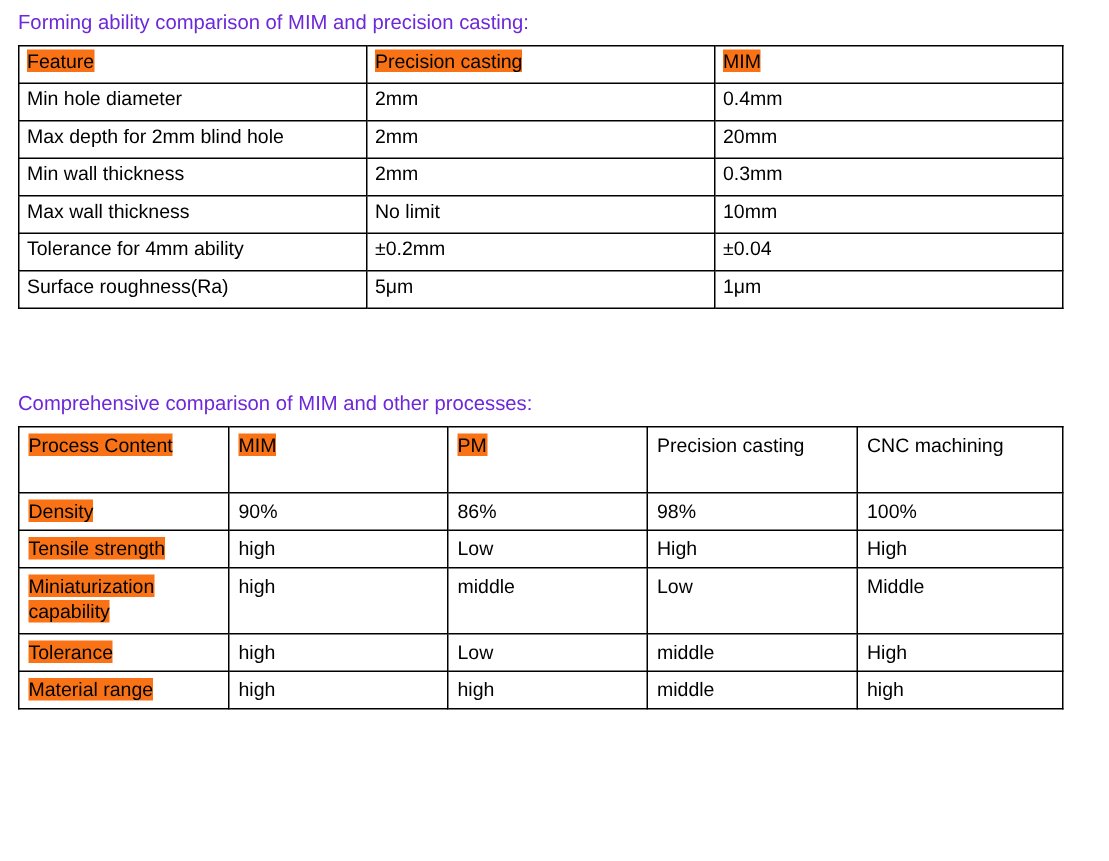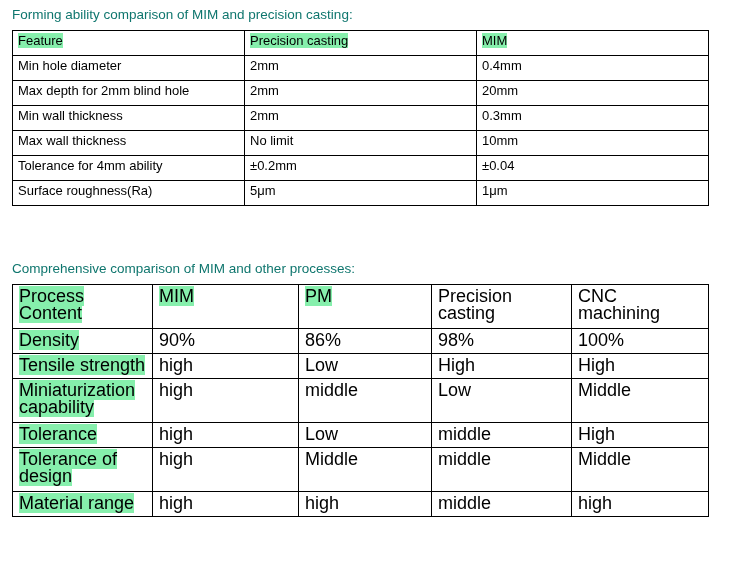--- a/index.html
+++ b/index.html
@@ -13,21 +13,21 @@
     font-family: "Liberation Sans", sans-serif;
     color: #1a1a66;
     position: relative;
     overflow: hidden;
   }
   .page {
     padding: 4px 10px 0 10px;
     box-sizing: border-box;
   }
   .section-title {
-    color: #0f766e;
+    color: #6d28d9;
     font-size: 13.5px;
     line-height: 18px;
     margin: 2px 0 6px 2px;
     white-space: nowrap;
   }
   table {
     border-collapse: collapse;
     table-layout: fixed;
     width: 696px;
     margin-left: 2px;
@@ -40,34 +40,34 @@
     vertical-align: top;
     height: 19px;
     line-height: 16px;
   }
   table.t1 col.c1 { width: 232px; }
   table.t1 col.c2 { width: 232px; }
   table.t1 col.c3 { width: 232px; }
 
   table.t2 td {
     border: 1px solid #000000;
-    font-size: 18px;
+    font-size: 13px;
     color: #000000;
     padding: 3px 5px 4px 6px;
     vertical-align: top;
     line-height: 17px;
   }
   table.t2 col.d1 { width: 140px; }
   table.t2 col.d2 { width: 146px; }
   table.t2 col.d3 { width: 133px; }
   table.t2 col.d4 { width: 140px; }
   table.t2 col.d5 { width: 137px; }
 
   .hl {
-    background: #86efac;
+    background: #f97316;
     color: #000000;
   }
   .hdr-cell {
     height: 26px;
   }
   .tall-row td {
     height: 36px;
   }
   .gap {
     height: 52px;
@@ -166,27 +166,20 @@
         <td>Low</td>
         <td>Middle</td>
       </tr>
       <tr>
         <td><span class="hl">Tolerance</span></td>
         <td>high</td>
         <td>Low</td>
         <td>middle</td>
         <td>High</td>
       </tr>
-      <tr class="tall-row">
-        <td><span class="hl">Tolerance of design</span></td>
-        <td>high</td>
-        <td>Middle</td>
-        <td>middle</td>
-        <td>Middle</td>
-      </tr>
       <tr>
         <td><span class="hl">Material range</span></td>
         <td>high</td>
         <td>high</td>
         <td>middle</td>
         <td>high</td>
       </tr>
     </tbody>
   </table>
 

